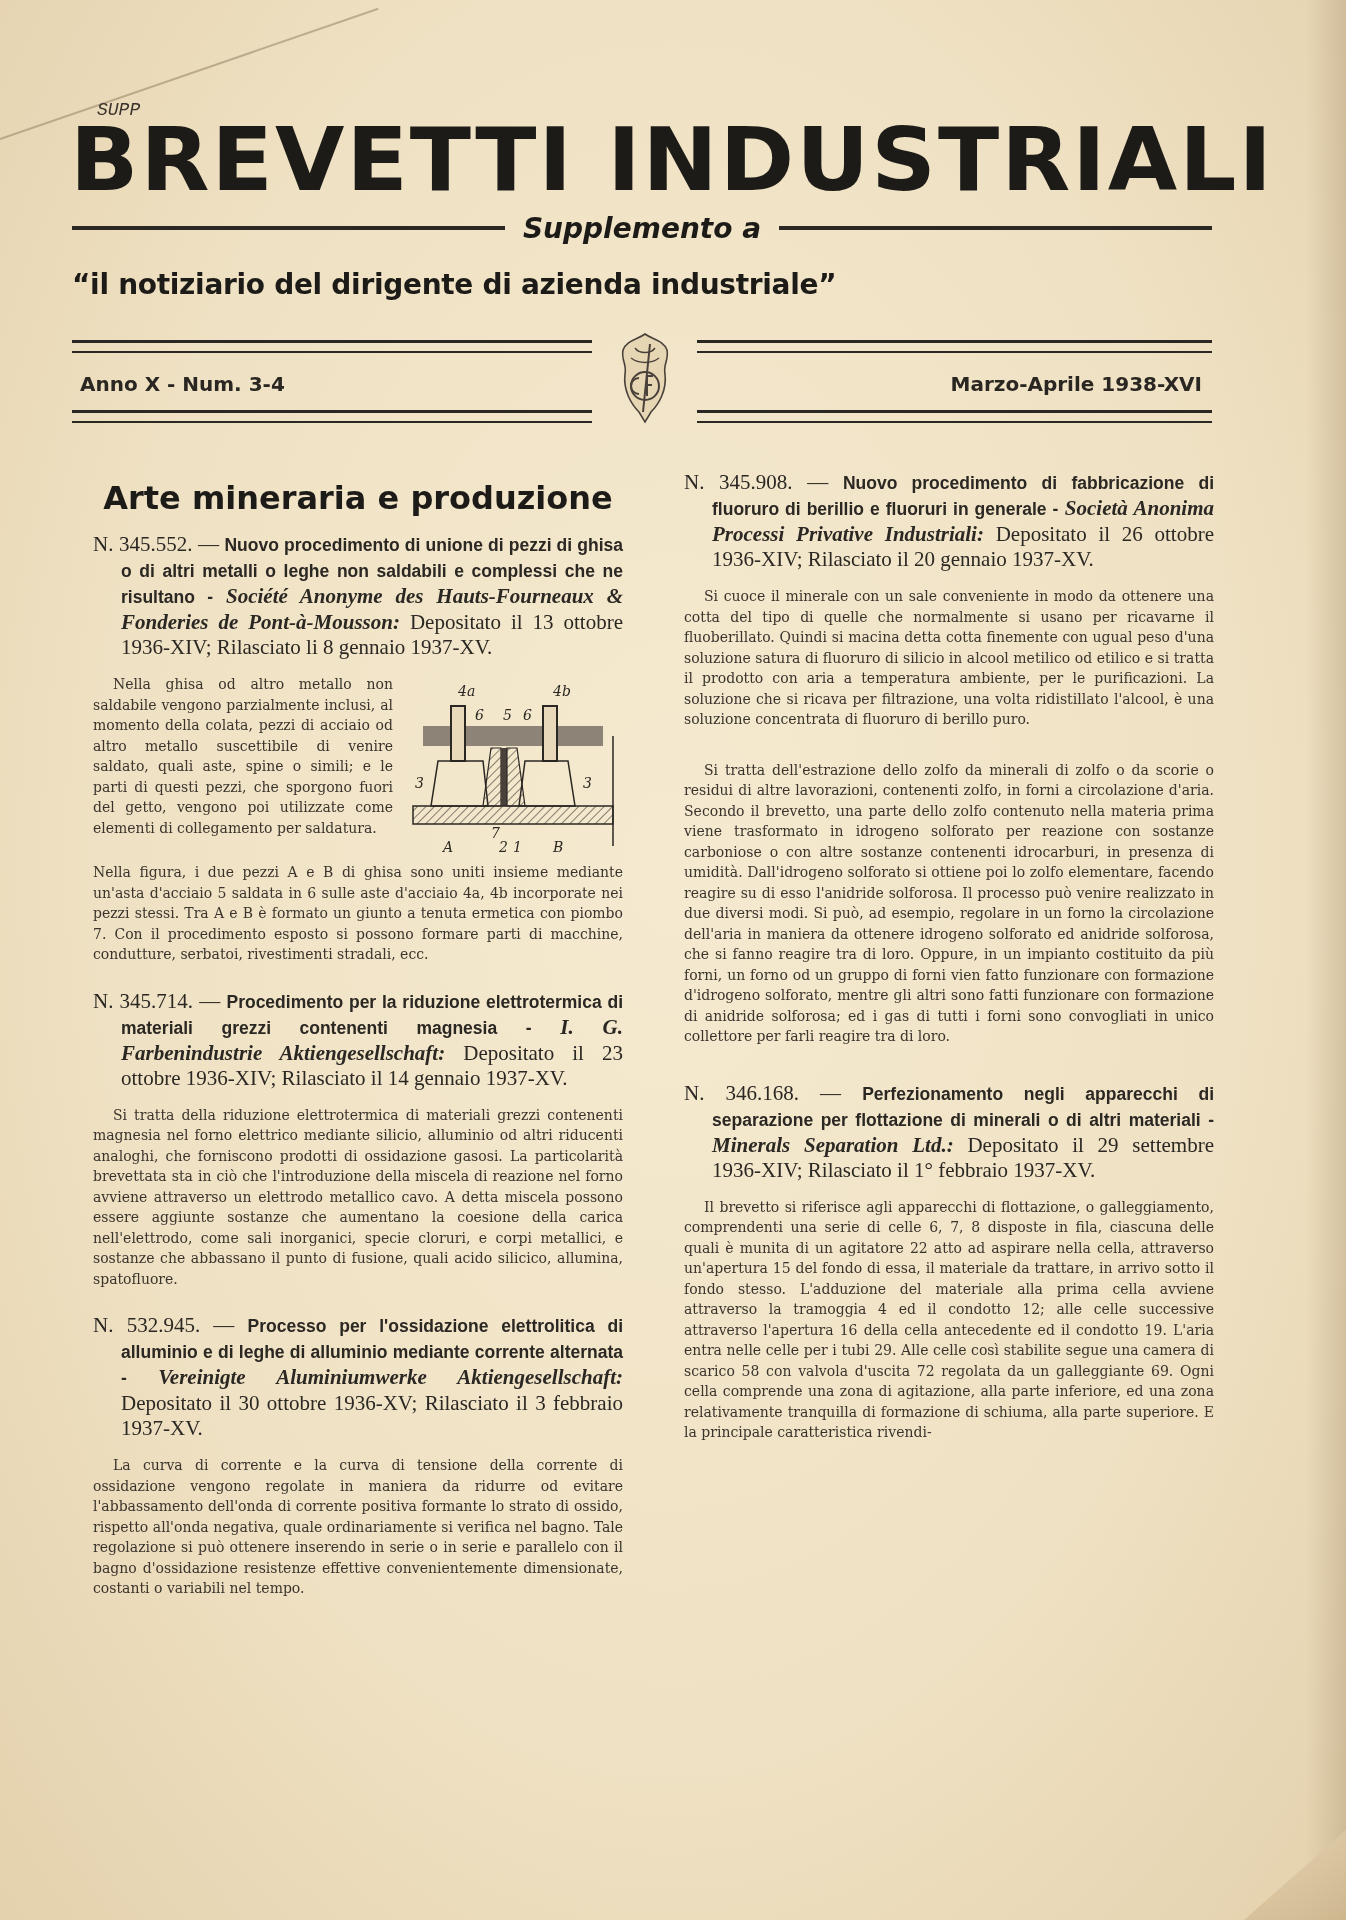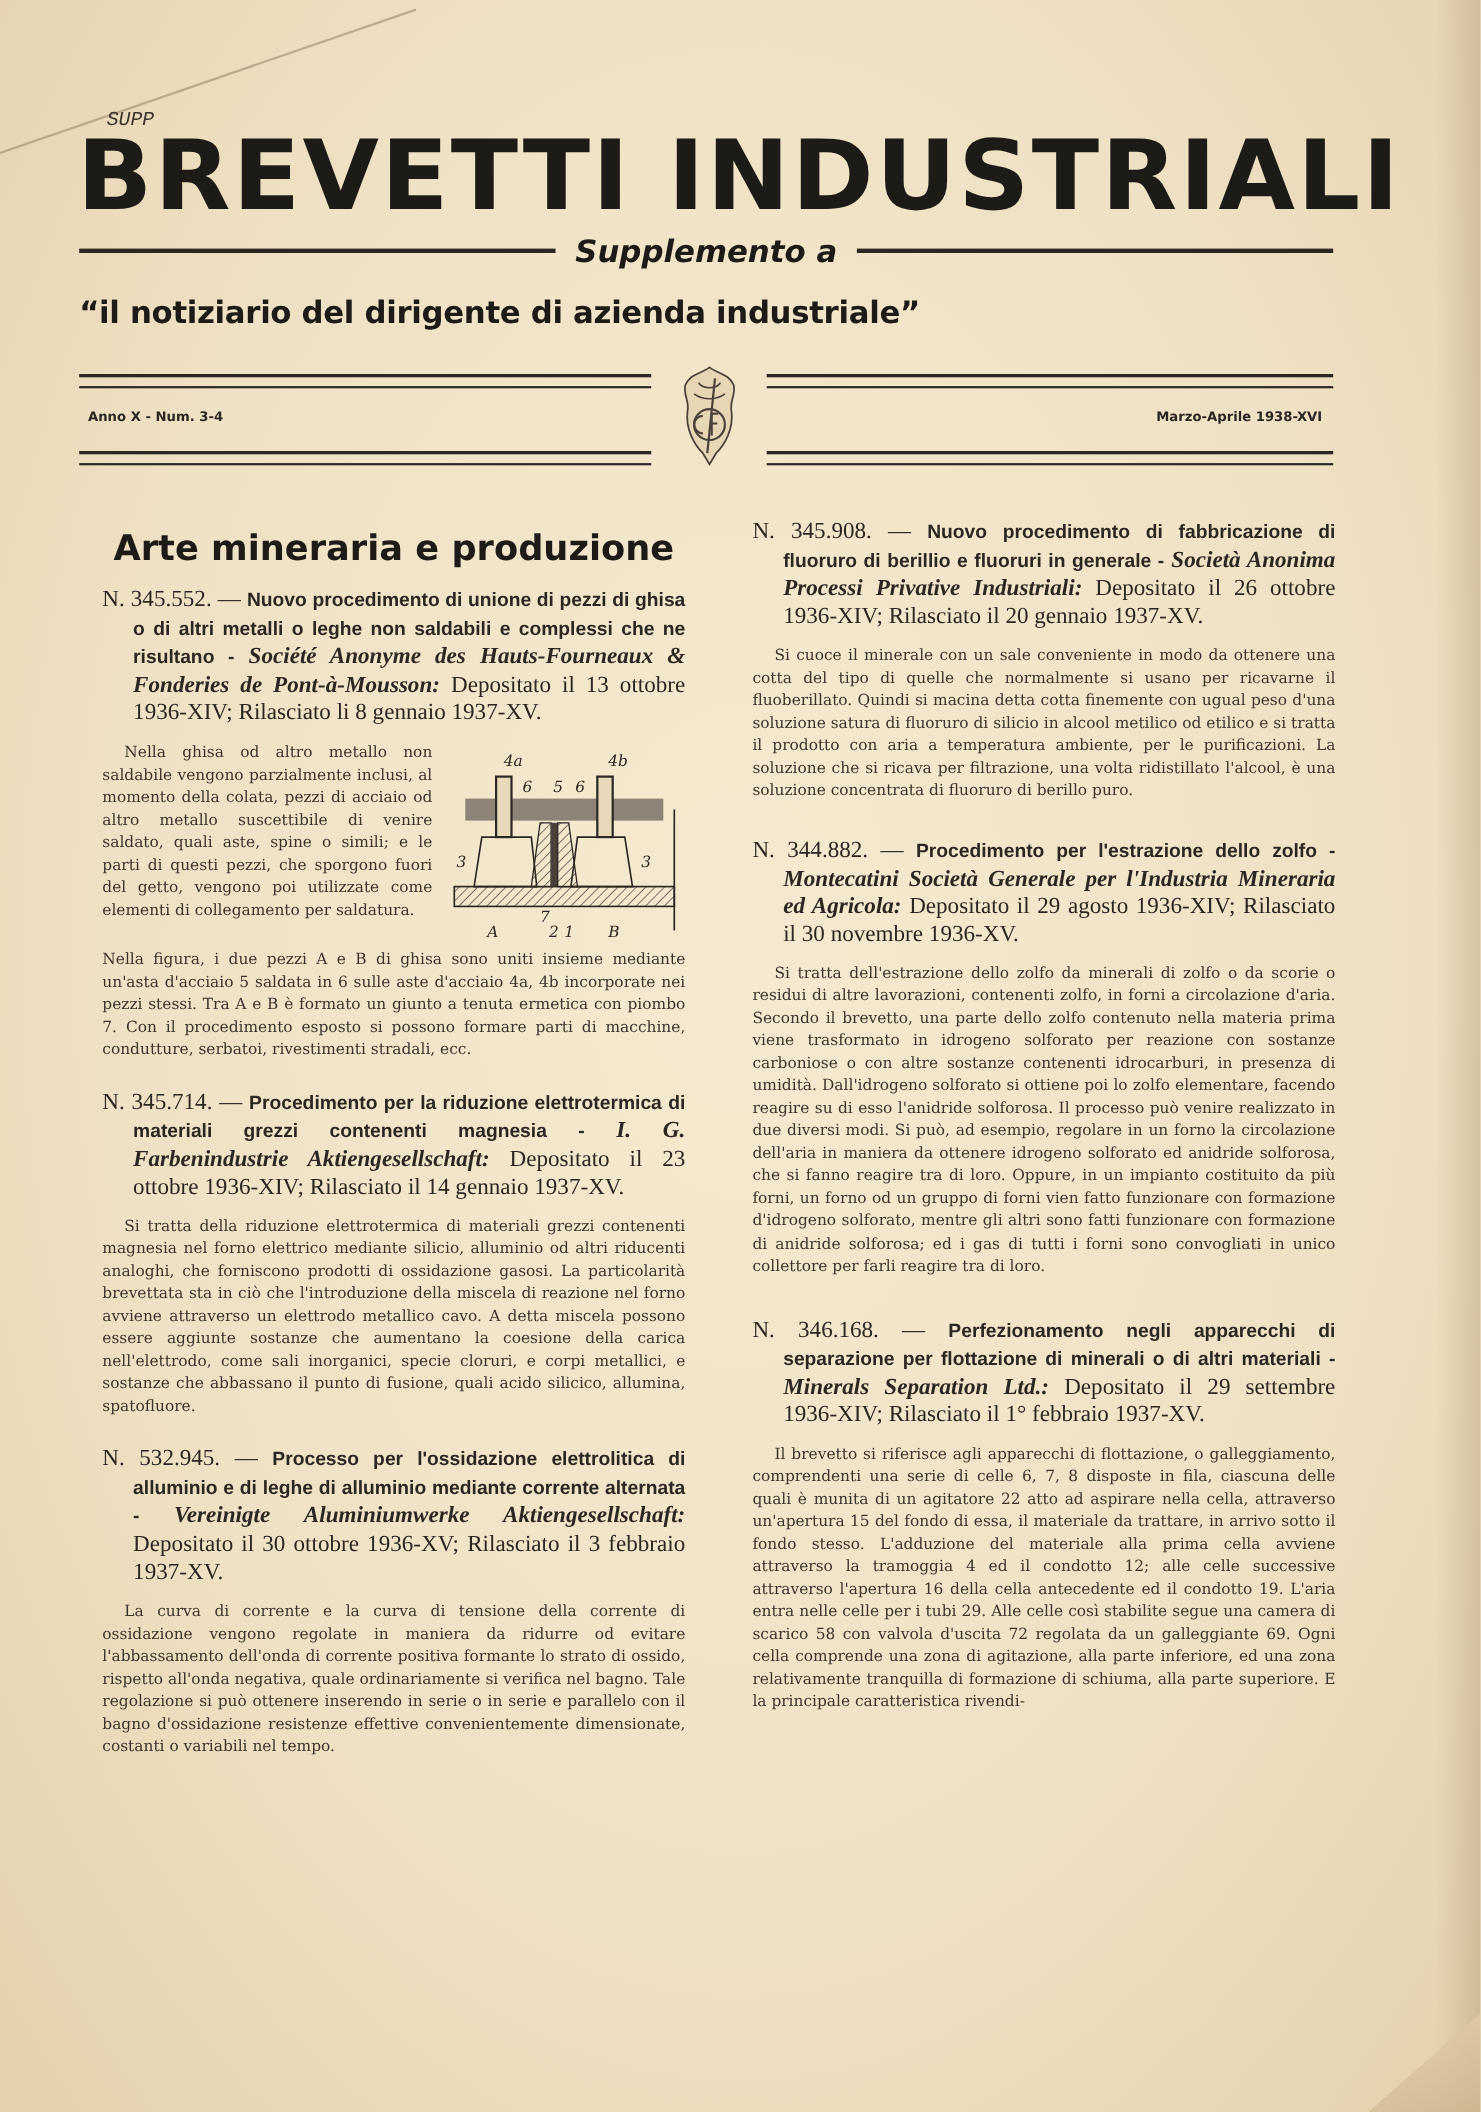--- a/index.html
+++ b/index.html
@@ -60,21 +60,21 @@
     letter-spacing: -0.3px;
   }
   .issue-band { position: absolute; left: 72px; top: 340px; width: 1140px; height: 80px; }
   .dbl {
     position: absolute; height: 8px;
     border-top: 3px solid #2b2723; border-bottom: 2px solid #2b2723;
   }
   .issue-left, .issue-right {
     position: absolute; top: 32px;
     font-family: "DejaVu Sans", sans-serif; font-weight: bold;
-    font-size: 12px; color: #2a2622;
+    font-size: 20px; color: #2a2622;
   }
   .issue-left { left: 8px; }
   .issue-right { right: 10px; }
   .emblem { position: absolute; left: 545px; top: -10px; width: 56px; height: 96px; }
 
   
   .col {
     position: absolute; top: 470px; width: 530px;
     font-family: "Liberation Serif", serif; color: #2b2723;
   }
@@ -217,26 +217,20 @@
       <div class="entry-head">
         <span class="num">N. 345.908. —</span>
         <span class="ttl">Nuovo procedimento di fabbricazione di fluoruro di berillio e fluoruri in generale -</span>
         <span class="co">Società Anonima Processi Privative Industriali:</span>
         <span class="dates">Depositato il 26 ottobre 1936-XIV; Rilasciato il 20 gennaio 1937-XV.</span>
       </div>
       <div class="body">Si cuoce il minerale con un sale conveniente in modo da ottenere una cotta del tipo di quelle che normalmente si usano per ricavarne il fluoberillato. Quindi si macina detta cotta finemente con ugual peso d'una soluzione satura di fluoruro di silicio in alcool metilico od etilico e si tratta il prodotto con aria a temperatura ambiente, per le purificazioni. La soluzione che si ricava per filtrazione, una volta ridistillato l'alcool, è una soluzione concentrata di fluoruro di berillo puro.</div>
     </div>
 
     <div class="entry" style="margin-top:30px;">
-      <div class="entry-head">
-        <span class="num">N. 344.882. —</span>
-        <span class="ttl">Procedimento per l'estrazione dello zolfo -</span>
-        <span class="co">Montecatini Società Generale per l'Industria Mineraria ed Agricola:</span>
-        <span class="dates">Depositato il 29 agosto 1936-XIV; Rilasciato il 30 novembre 1936-XV.</span>
-      </div>
       <div class="body">Si tratta dell'estrazione dello zolfo da minerali di zolfo o da scorie o residui di altre lavorazioni, contenenti zolfo, in forni a circolazione d'aria. Secondo il brevetto, una parte dello zolfo contenuto nella materia prima viene trasformato in idrogeno solforato per reazione con sostanze carboniose o con altre sostanze contenenti idrocarburi, in presenza di umidità. Dall'idrogeno solforato si ottiene poi lo zolfo elementare, facendo reagire su di esso l'anidride solforosa. Il processo può venire realizzato in due diversi modi. Si può, ad esempio, regolare in un forno la circolazione dell'aria in maniera da ottenere idrogeno solforato ed anidride solforosa, che si fanno reagire tra di loro. Oppure, in un impianto costituito da più forni, un forno od un gruppo di forni vien fatto funzionare con formazione d'idrogeno solforato, mentre gli altri sono fatti funzionare con formazione di anidride solforosa; ed i gas di tutti i forni sono convogliati in unico collettore per farli reagire tra di loro.</div>
     </div>
 
     <div class="entry" style="margin-top:34px;">
       <div class="entry-head">
         <span class="num">N. 346.168. —</span>
         <span class="ttl">Perfezionamento negli apparecchi di separazione per flottazione di minerali o di altri materiali -</span>
         <span class="co">Minerals Separation Ltd.:</span>
         <span class="dates">Depositato il 29 settembre 1936-XIV; Rilasciato il 1° febbraio 1937-XV.</span>
       </div>

